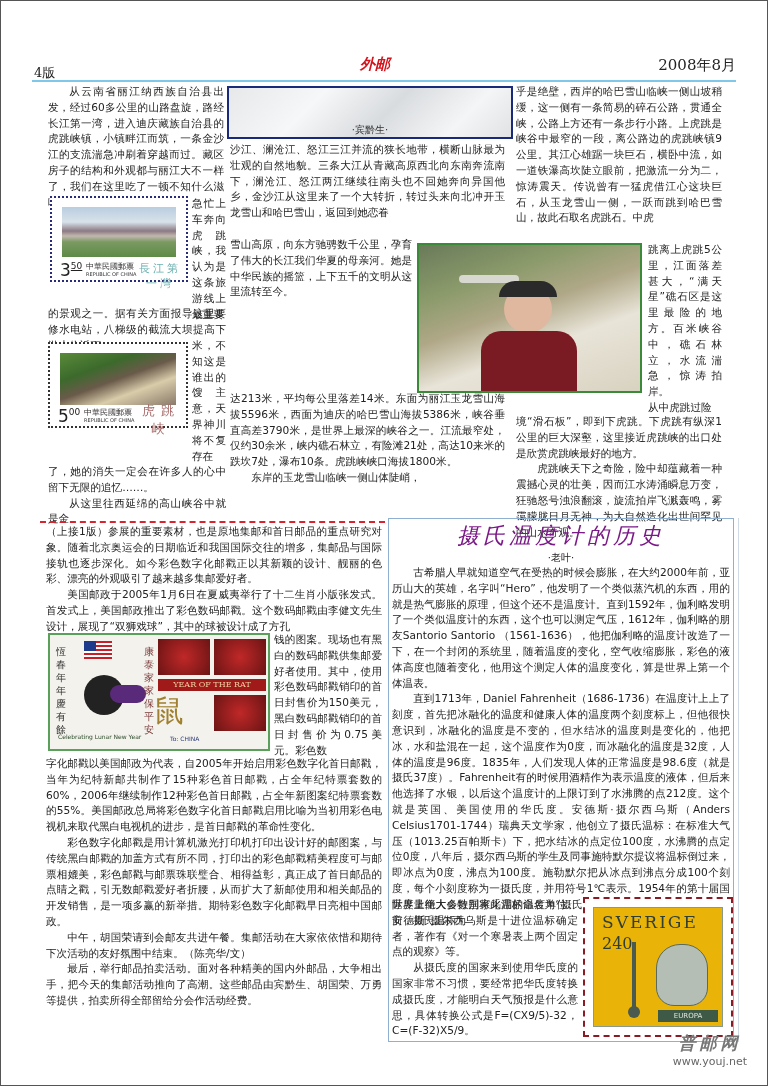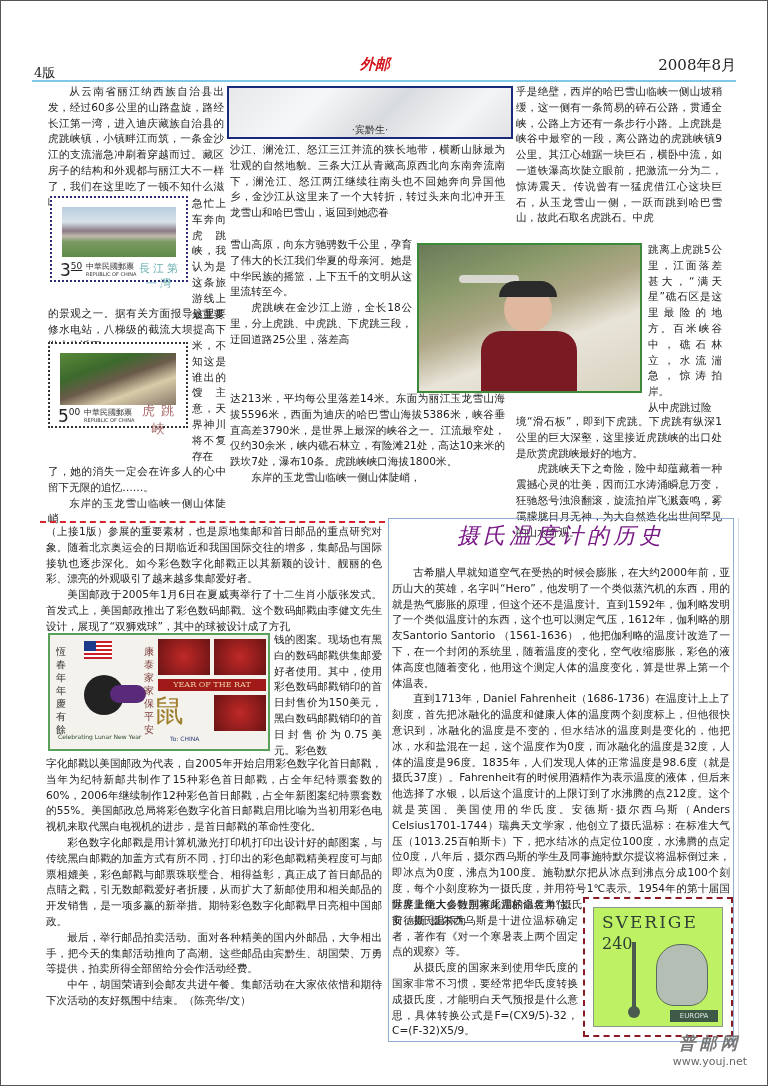--- a/index.html
+++ b/index.html
@@ -25,21 +25,21 @@
   .photo{position:absolute;border:2px solid #3a8a3a;box-sizing:border-box;overflow:hidden;}
   .dashsep{position:absolute;left:40px;top:521px;width:345px;height:0;border-top:2px dashed #d9232e;}
   .box2{position:absolute;left:388px;top:518px;width:346px;height:524px;border:1px solid #8fb0d0;box-sizing:border-box;}
   .box2 .t{position:absolute;left:0;right:0;top:2px;text-align:center;font-family:"DejaVu Serif",serif;font-size:22px;font-style:italic;color:#7a1a86;letter-spacing:4px;}
   .box2 .a{position:absolute;left:0;right:0;top:32px;text-align:center;font-size:10px;}
   .vline{position:absolute;left:738px;top:518px;width:1px;height:524px;background:#d0dbe6;}
   .wm{position:absolute;left:660px;top:1032px;width:100px;text-align:center;color:#888;}
   .wm .cn{font-family:"DejaVu Serif",serif;font-size:17px;font-style:italic;font-weight:bold;color:#777;letter-spacing:4px;}
   .wm .url{font-size:11px;color:#666;}
   .sv{position:absolute;left:583px;top:897px;width:150px;height:140px;border:2px dashed #8a1a24;box-sizing:border-box;background:#fff;}
-  .sv .inner{position:absolute;left:8px;top:8px;right:8px;bottom:8px;background:#bef264;border:1px solid #8a9a8a;}
+  .sv .inner{position:absolute;left:8px;top:8px;right:8px;bottom:8px;background:#eab308;border:1px solid #8a9a8a;}
   .sv .nm{position:absolute;left:8px;top:4px;font-family:"DejaVu Serif",serif;font-size:17px;letter-spacing:2px;color:#2f3f34;}
   .sv .pr{position:absolute;left:8px;top:26px;font-family:"DejaVu Serif",serif;font-size:16px;color:#2f3f34;}
 </style>
 </head>
 <body>
 
 <div class="frame"></div>
 
 <div class="hdr">
   <span class="pg">4版</span>
@@ -77,29 +77,28 @@
   <div class="roc" style="left:34px;top:63px;font-size:8px;">中華民國郵票</div>
   <div class="roc" style="left:34px;top:73px;font-size:5px;">REPUBLIC OF CHINA</div>
   <div class="cn" style="left:86px;top:58px;font-size:13px;color:#a86a6a;letter-spacing:6px;">虎跳峽</div>
 </div>
 
 <div class="txt" style="left:192px;top:338px;width:34px;">
   <p>米，不知这是谁出的馊主意，天界神川将不复存在</p>
 </div>
 <div class="txt" style="left:48px;top:464px;width:178px;">
   <p>了，她的消失一定会在许多人的心中留下无限的追忆……。</p>
-  <p class="ind">东岸的玉龙雪山临峡一侧山体陡峭</p>
+  <p class="ind">从这里往西延绵的高山峡谷中就是金</p>
 </div>
 
 <div class="txt" style="left:230px;top:142px;width:275px;">
   <p>沙江、澜沧江、怒江三江并流的狭长地带，横断山脉最为壮观的自然地貌。三条大江从青藏高原西北向东南奔流南下，澜沧江、怒江两江继续往南头也不回她奔向异国他乡，金沙江从这里来了一个大转折，转过头来向北冲开玉龙雪山和哈巴雪山，返回到她恋眷</p>
 </div>
 <div class="txt" style="left:230px;top:237px;width:182px;">
   <p>雪山高原，向东方驰骋数千公里，孕育了伟大的长江我们华夏的母亲河。她是中华民族的摇篮，上下五千的文明从这里流转至今。</p>
-  <p class="ind">虎跳峡在金沙江上游，全长18公里，分上虎跳、中虎跳、下虎跳三段，迂回道路25公里，落差高</p>
 </div>
 <div class="txt" style="left:230px;top:391px;width:275px;">
   <p>达213米，平均每公里落差14米。东面为丽江玉龙雪山海拔5596米，西面为迪庆的哈巴雪山海拔5386米，峡谷垂直高差3790米，是世界上最深的峡谷之一。江流最窄处，仅约30余米，峡内礁石林立，有险滩21处，高达10来米的跌坎7处，瀑布10条。虎跳峡峡口海拔1800米。</p>
   <p class="ind">东岸的玉龙雪山临峡一侧山体陡峭，</p>
 </div>
 
 <div class="photo" style="left:417px;top:243px;width:225px;height:150px;background:linear-gradient(160deg,#6a7a5a 0%,#8a9a6a 25%,#b0a888 45%,#e8e4d8 65%,#d8d2c0 100%);">
   <div style="position:absolute;left:40px;top:30px;width:60px;height:8px;background:#d8d8d0;border-radius:4px;"></div>
   <div style="position:absolute;left:85px;top:40px;width:48px;height:48px;border-radius:50%;background:#e0b8a0;"></div>
   <div style="position:absolute;left:80px;top:36px;width:58px;height:16px;border-radius:29px 29px 0 0;background:#2a2a2a;"></div>
@@ -141,45 +140,46 @@
   <div style="position:absolute;left:8px;top:98px;font-size:6px;color:#2a4a2a;">Celebrating Lunar New Year</div>
   <div style="position:absolute;left:120px;top:100px;font-size:6px;color:#2a3a7a;">To: CHINA</div>
 </div>
 
 <div class="txt" style="left:274px;top:632px;width:108px;">
   <p>钱的图案。现场也有黑白的数码邮戳供集邮爱好者使用。其中，使用彩色数码邮戳销印的首日封售价为150美元，黑白数码邮戳销印的首日封售价为0.75美元。彩色数</p>
 </div>
 <div class="txt" style="left:46px;top:756px;width:336px;">
   <p>字化邮戳以美国邮政为代表，自2005年开始启用彩色数字化首日邮戳，当年为纪特新邮共制作了15种彩色首日邮戳，占全年纪特票套数的60%，2006年继续制作12种彩色首日邮戳，占全年新图案纪特票套数的55%。美国邮政总局将彩色数字化首日邮戳启用比喻为当初用彩色电视机来取代黑白电视机的进步，是首日邮戳的革命性变化。</p>
   <p class="ind">彩色数字化邮戳是用计算机激光打印机打印出设计好的邮图案，与传统黑白邮戳的加盖方式有所不同，打印出的彩色邮戳精美程度可与邮票相媲美，彩色邮戳与邮票珠联璧合、相得益彰，真正成了首日邮品的点睛之戳，引无数邮戳爱好者折腰，从而扩大了新邮使用和相关邮品的开发销售，是一项多赢的新举措。期特彩色数字化邮戳早日亮相中国邮政。</p>
+  <p class="ind">中午，胡国荣请到会邮友共进午餐。集邮活动在大家依依惜和期待下次活动的友好氛围中结束。（陈亮华/文）</p>
   <p class="ind">最后，举行邮品拍卖活动。面对各种精美的国内外邮品，大争相出手，把今天的集邮活动推向了高潮。这些邮品由宾黔生、胡国荣、万勇等提供，拍卖所得全部留给分会作活动经费。</p>
-  <p class="ind">中午，胡国荣请到会邮友共进午餐。集邮活动在大家依依惜和期待下次活动的友好氛围中结束。（陈亮华/文）</p>
 </div>
 
 <div class="box2">
   <div class="t">摄氏温度计的历史</div>
+  <div class="a">·老叶·</div>
 </div>
 <div class="vline"></div>
 
 <div class="txt" style="left:392px;top:565px;width:338px;">
   <p class="ind">古希腊人早就知道空气在受热的时候会膨胀，在大约2000年前，亚历山大的英雄，名字叫“Hero”，他发明了一个类似蒸汽机的东西，用的就是热气膨胀的原理，但这个还不是温度计。直到1592年，伽利略发明了一个类似温度计的东西，这个也可以测定气压，1612年，伽利略的朋友Santorio Santorio （1561-1636），他把伽利略的温度计改造了一下，在一个封闭的系统里，随着温度的变化，空气收缩膨胀，彩色的液体高度也随着变化，他用这个测定人体的温度变化，算是世界上第一个体温表。</p>
   <p class="ind">直到1713年，Daniel Fahrenheit（1686-1736）在温度计上上了刻度，首先把冰融化的温度和健康人体的温度两个刻度标上，但他很快意识到，冰融化的温度是不变的，但水结冰的温度则是变化的，他把冰，水和盐混在一起，这个温度作为0度，而冰融化的温度是32度，人体的温度是96度。1835年，人们发现人体的正常温度是98.6度（就是摄氏37度）。Fahrenheit有的时候用酒精作为表示温度的液体，但后来他选择了水银，以后这个温度计的上限订到了水沸腾的点212度。这个就是英国、美国使用的华氏度。安德斯·摄尔西乌斯（Anders Celsius1701-1744）瑞典天文学家，他创立了摄氏温标：在标准大气压（1013.25百帕斯卡）下，把水结冰的点定位100度，水沸腾的点定位0度，八年后，摄尔西乌斯的学生及同事施特默尔提议将温标倒过来，即冰点为0度，沸点为100度。施勒默尔把从冰点到沸点分成100个刻度，每个小刻度称为一摄氏度，并用符号1℃表示。1954年的第十届国际度量衡大会特别将此温标命名为“摄氏温标”，以表彰摄氏的贡献。目前，摄氏温标为</p>
 </div>
 <div class="txt" style="left:392px;top:897px;width:186px;">
   <p>世界上绝大多数国家采用的温度单位。安德斯·摄尔西乌斯是十进位温标确定者，著作有《对一个寒暑表上两个固定点的观察》等。</p>
   <p class="ind">从摄氏度的国家来到使用华氏度的国家非常不习惯，要经常把华氏度转换成摄氏度，才能明白天气预报是什么意思，具体转换公式是F=(CX9/5)-32，C=(F-32)X5/9。</p>
 </div>
 
 <div class="sv">
   <div class="inner">
     <div class="nm">SVERIGE</div>
     <div class="pr">240</div>
     <div style="position:absolute;left:38px;top:34px;width:4px;height:70px;background:#4a5a4e;"></div>
     <div style="position:absolute;left:34px;top:98px;width:12px;height:12px;border-radius:50%;background:#4a5a4e;"></div>
     <div style="position:absolute;left:62px;top:36px;width:50px;height:60px;border-radius:24px 24px 18px 18px;background:#b4beb4;border:1px solid #5a6a5e;"></div>
-    <div style="position:absolute;right:4px;bottom:4px;width:48px;height:12px;background:#3e5a46;color:#dfe6df;font-size:7px;text-align:center;line-height:12px;">EUROPA</div>
+    <div style="position:absolute;right:4px;bottom:4px;width:60px;height:12px;background:#3e5a46;color:#dfe6df;font-size:7px;text-align:center;line-height:12px;">EUROPA</div>
   </div>
 </div>
 
 <div class="wm">
   <div class="cn">普邮网</div>
   <div class="url">www.youj.net</div>
 </div>
 
 </body></html>

